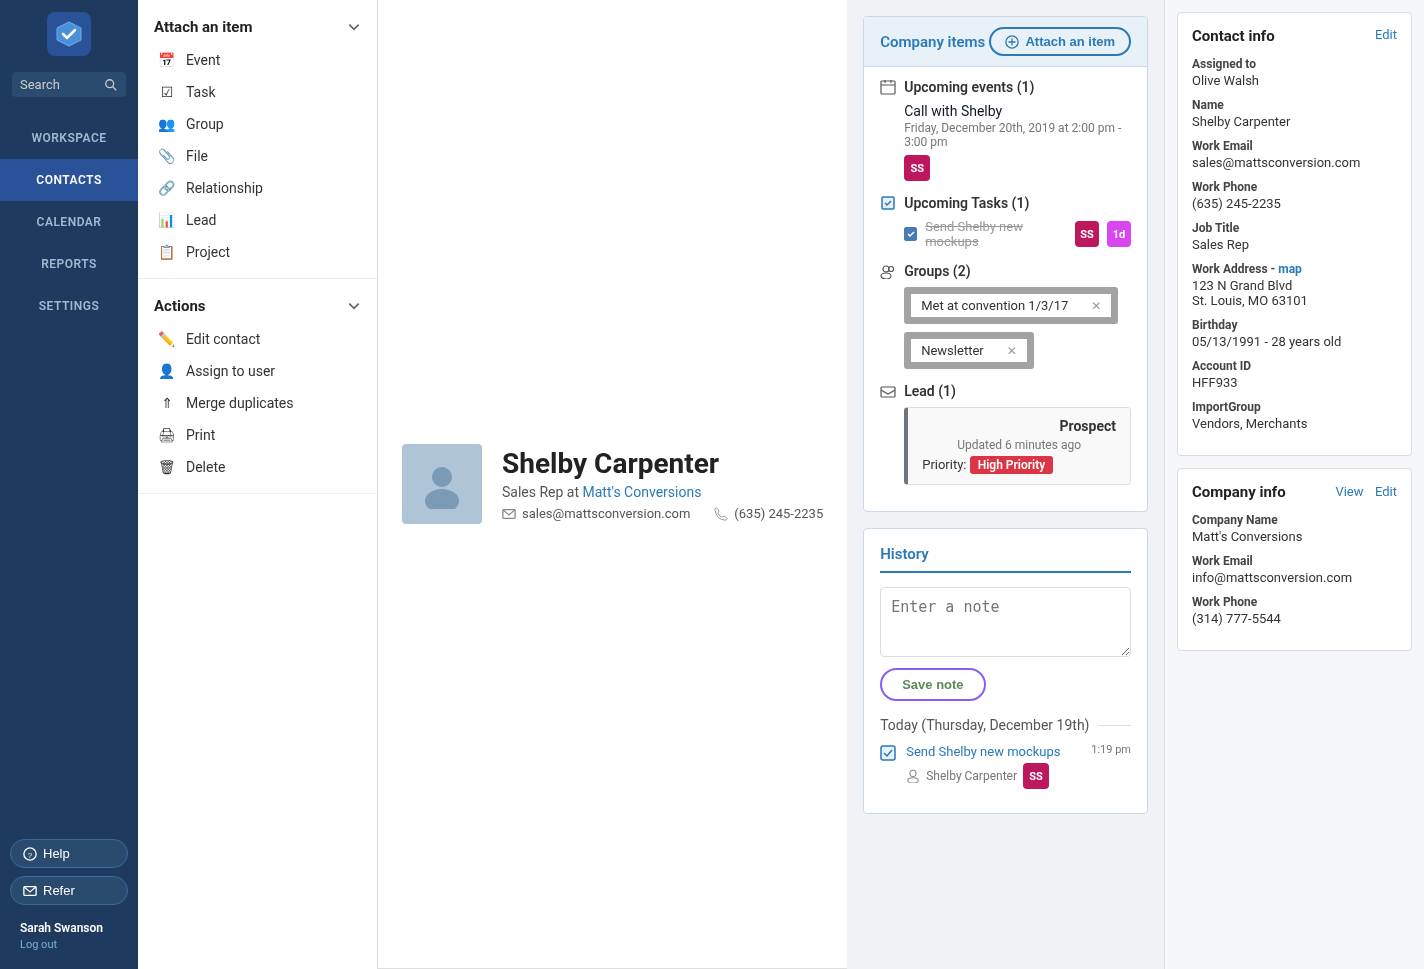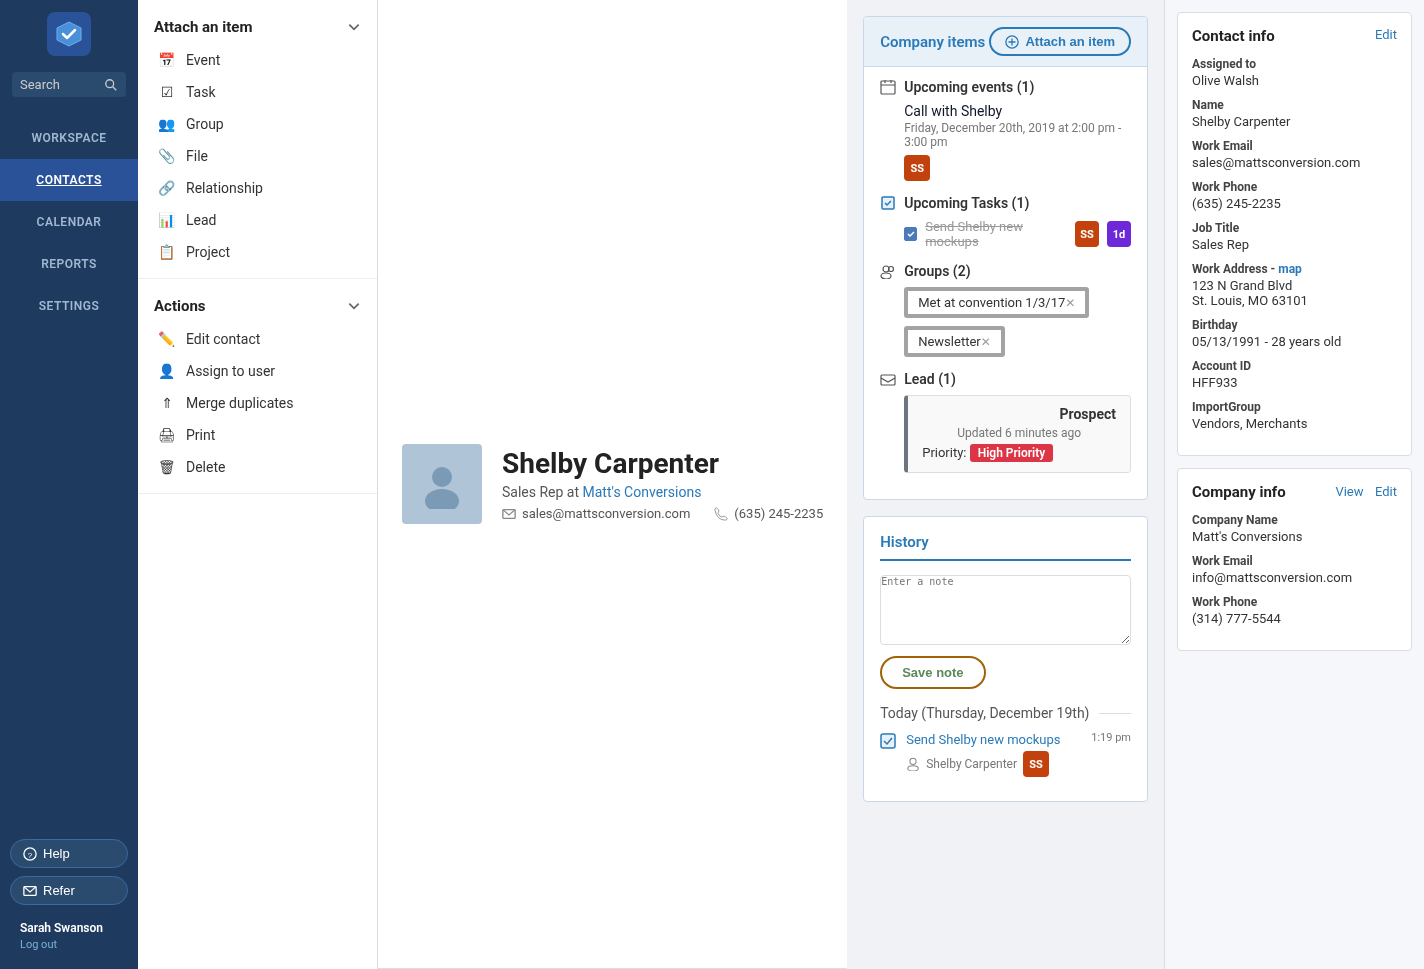--- a/index.html
+++ b/index.html
@@ -45,21 +45,20 @@
       padding: 14px 8px;
       color: #a0b8d0;
       font-size: 12px;
       font-weight: 600;
       letter-spacing: 0.5px;
       cursor: pointer;
     }
     .sidebar-nav-item.active {
       background: #2a5298;
       color: #fff;
-      text-decoration: underline;
     }
     .sidebar-bottom {
       margin-top: auto;
       width: 100%;
       padding: 10px;
     }
     .sidebar-btn {
       display: flex;
       align-items: center;
       gap: 6px;
@@ -207,44 +206,44 @@
 
     .event-name { font-size: 14px; color: #0f172a; margin-bottom: 2px; }
     .event-date { color: #777; font-size: 12px; margin-bottom: 6px; }
     .avatar-badge {
       display: inline-flex;
       align-items: center;
       justify-content: center;
       width: 26px;
       height: 26px;
       border-radius: 4px;
-      background: #c2410c;
+      background: #be185d;
       color: #fff;
       font-size: 11px;
       font-weight: 700;
     }
-    .avatar-badge.red { background: #6d28d9; }
+    .avatar-badge.red { background: #d946ef; }
 
     .task-row {
       display: flex;
       align-items: center;
       gap: 8px;
       margin-bottom: 4px;
     }
     .task-strikethrough { text-decoration: line-through; color: #999; font-size: 13px; }
     .task-checkbox { width: 14px; height: 14px; border: 1px solid #999; border-radius: 2px; display: flex; align-items: center; justify-content: center; }
     .task-checkbox.checked { background: #4a7ab8; border-color: #4a7ab8; }
     .task-checkbox.checked svg { fill: #fff; }
 
     .group-tags { display: flex; flex-wrap: wrap; gap: 8px; }
     .group-tag {
       display: flex;
       align-items: center;
-      gap: 0;
-      border: 4px solid #a3a3a3;
+      gap: 23px;
+      border: 7px solid #a3a3a3;
       border-radius: 3px;
       padding: 4px 10px;
       font-size: 13px;
       color: #333;
     }
     .group-tag .close { color: #999; cursor: pointer; font-size: 12px; }
 
     .lead-card {
       border: 1px solid #ddd;
       border-radius: 4px;
@@ -266,28 +265,29 @@
     }
 
     
     .history-section { background: #fff; border: 1px solid #c8d8e8; border-radius: 4px; padding: 16px; }
     .history-title { color: #2a7ab8; font-size: 15px; font-weight: 600; border-bottom: 2px solid #2a7ab8; padding-bottom: 8px; margin-bottom: 14px; }
     .note-textarea {
       width: 100%;
       height: 70px;
       border: 1px solid #ddd;
       border-radius: 4px;
-      font-size: 10px;
+      padding: 10px;
+      font-size: 15px;
       color: #333;
       resize: vertical;
       outline: none;
     }
     .save-note-btn {
       margin-top: 8px;
-      border: 2px solid #a16207;
+      border: 2px solid #8b5cf6;
       background: transparent;
       color: #5a8a5a;
       border-radius: 20px;
       padding: 7px 20px;
       font-size: 13px;
       font-weight: 600;
       cursor: pointer;
     }
 
     .history-day { margin-top: 16px; }

